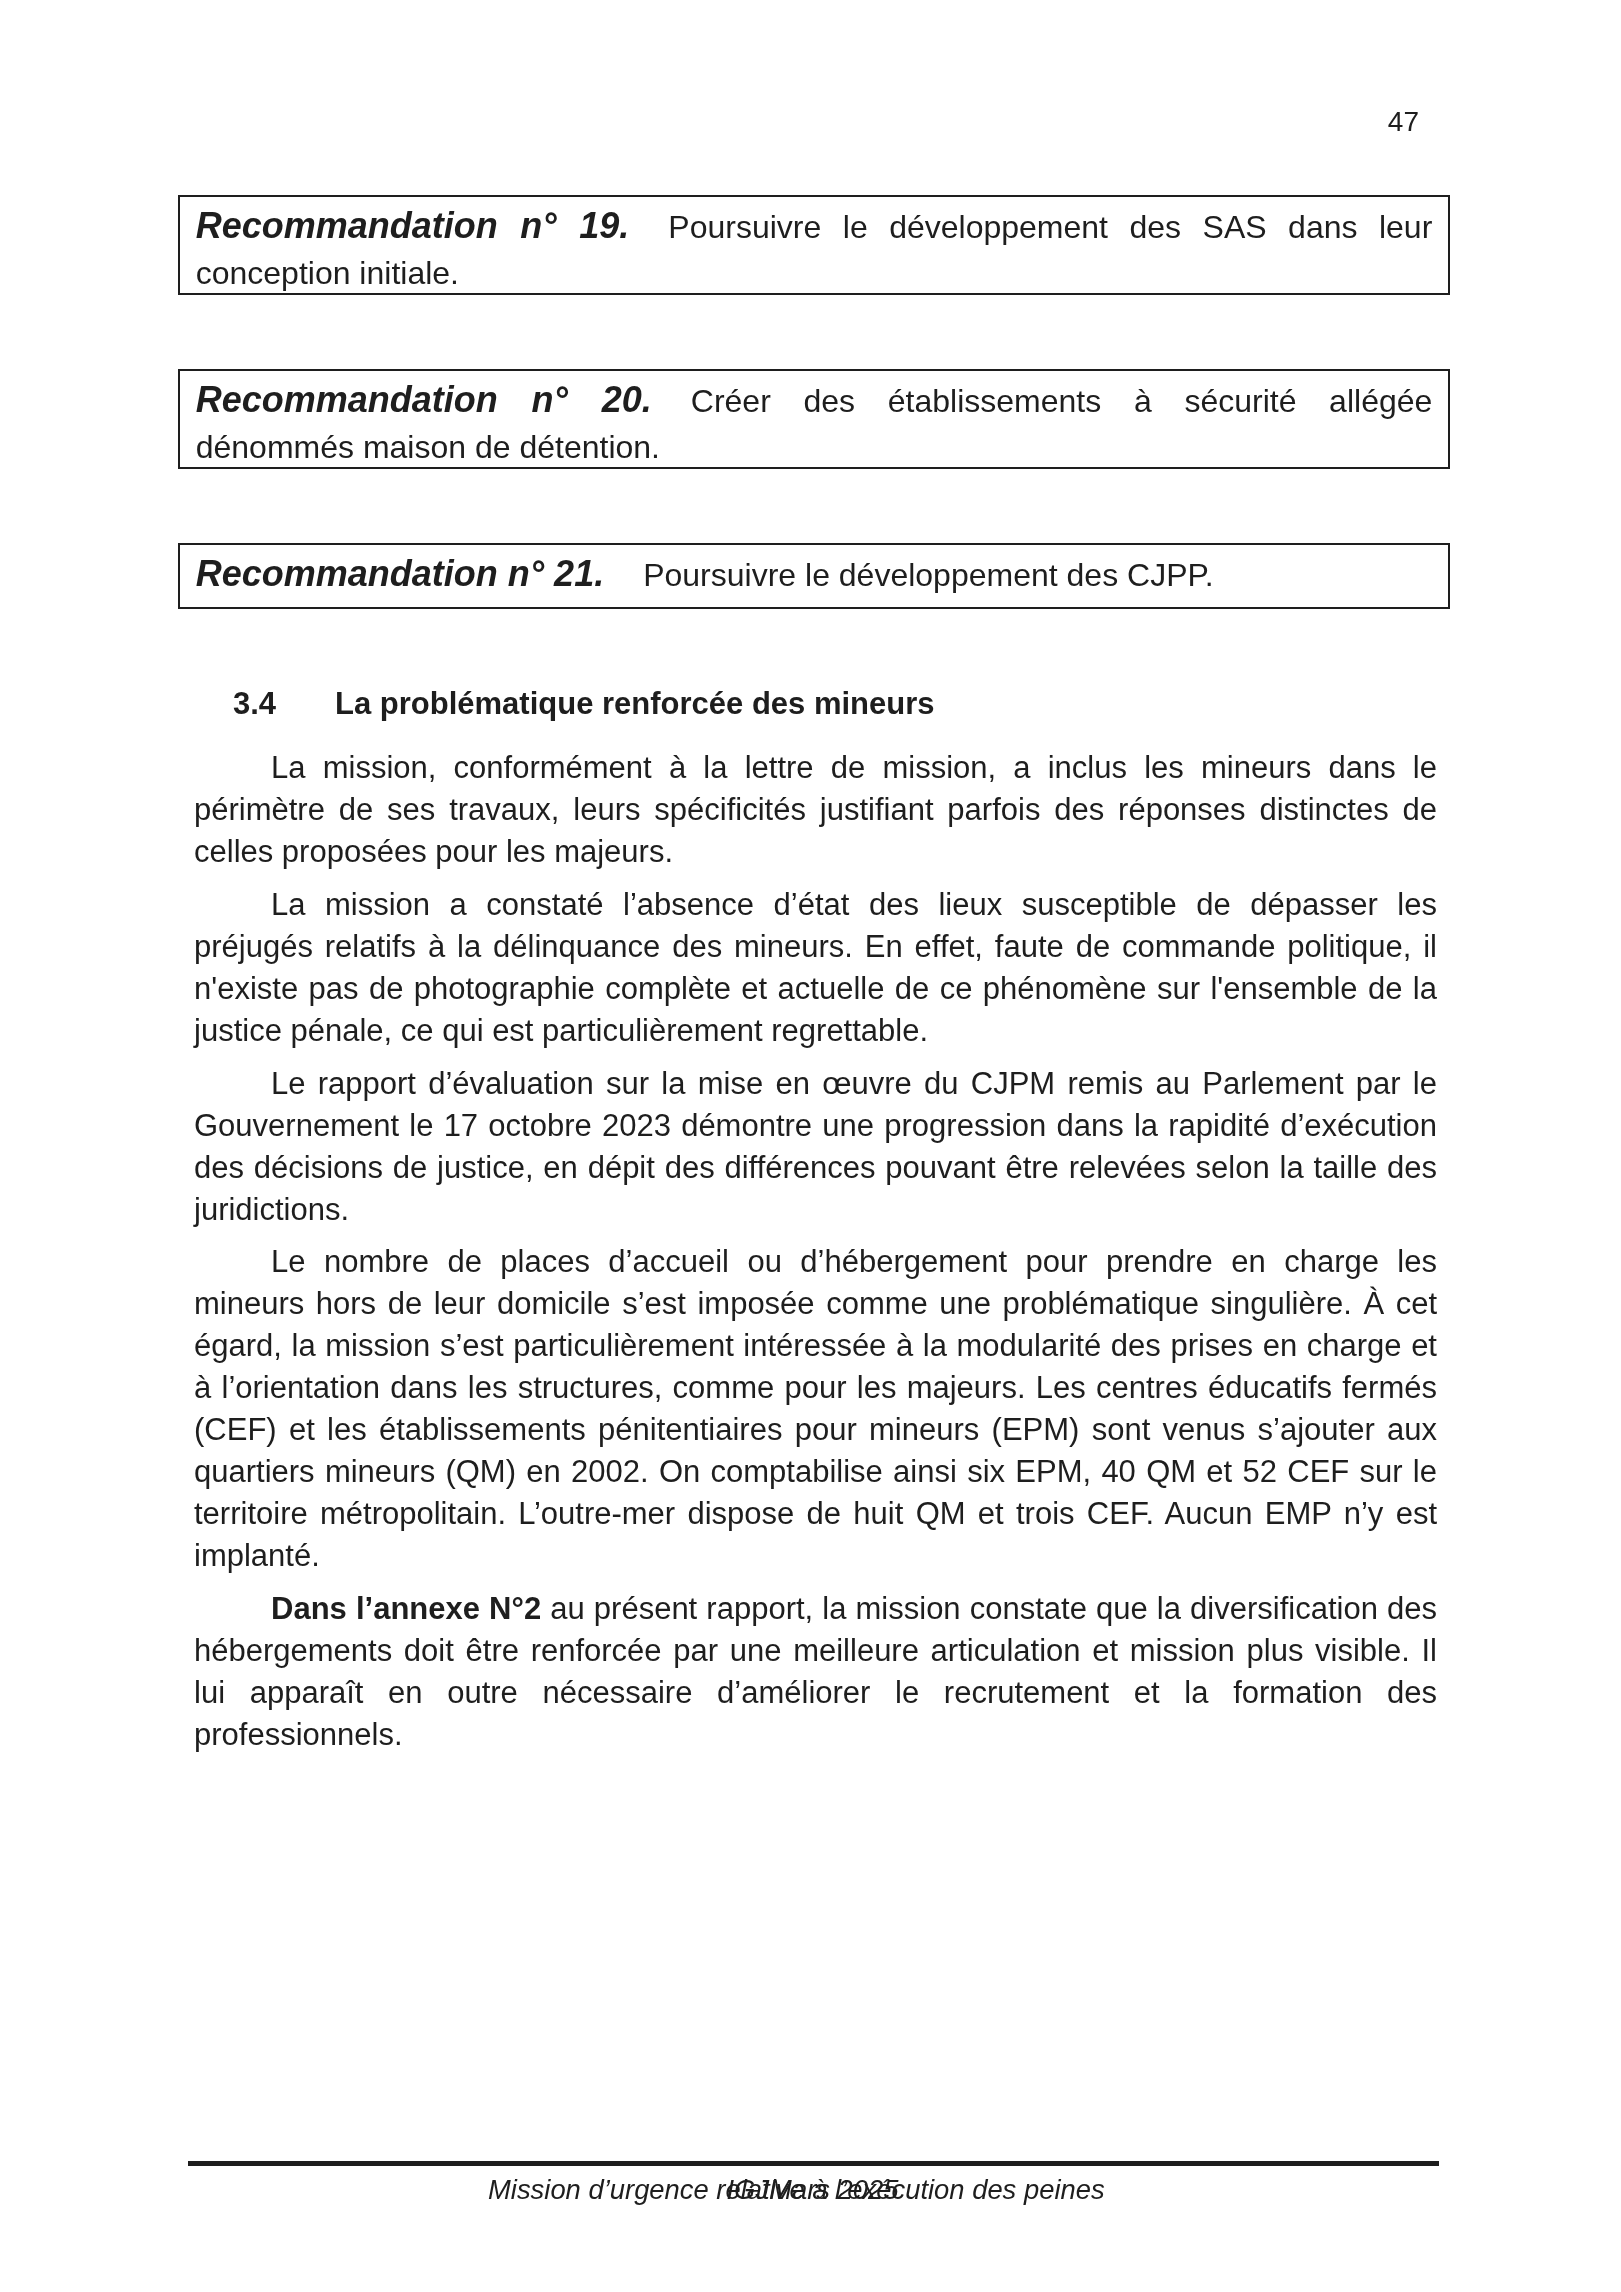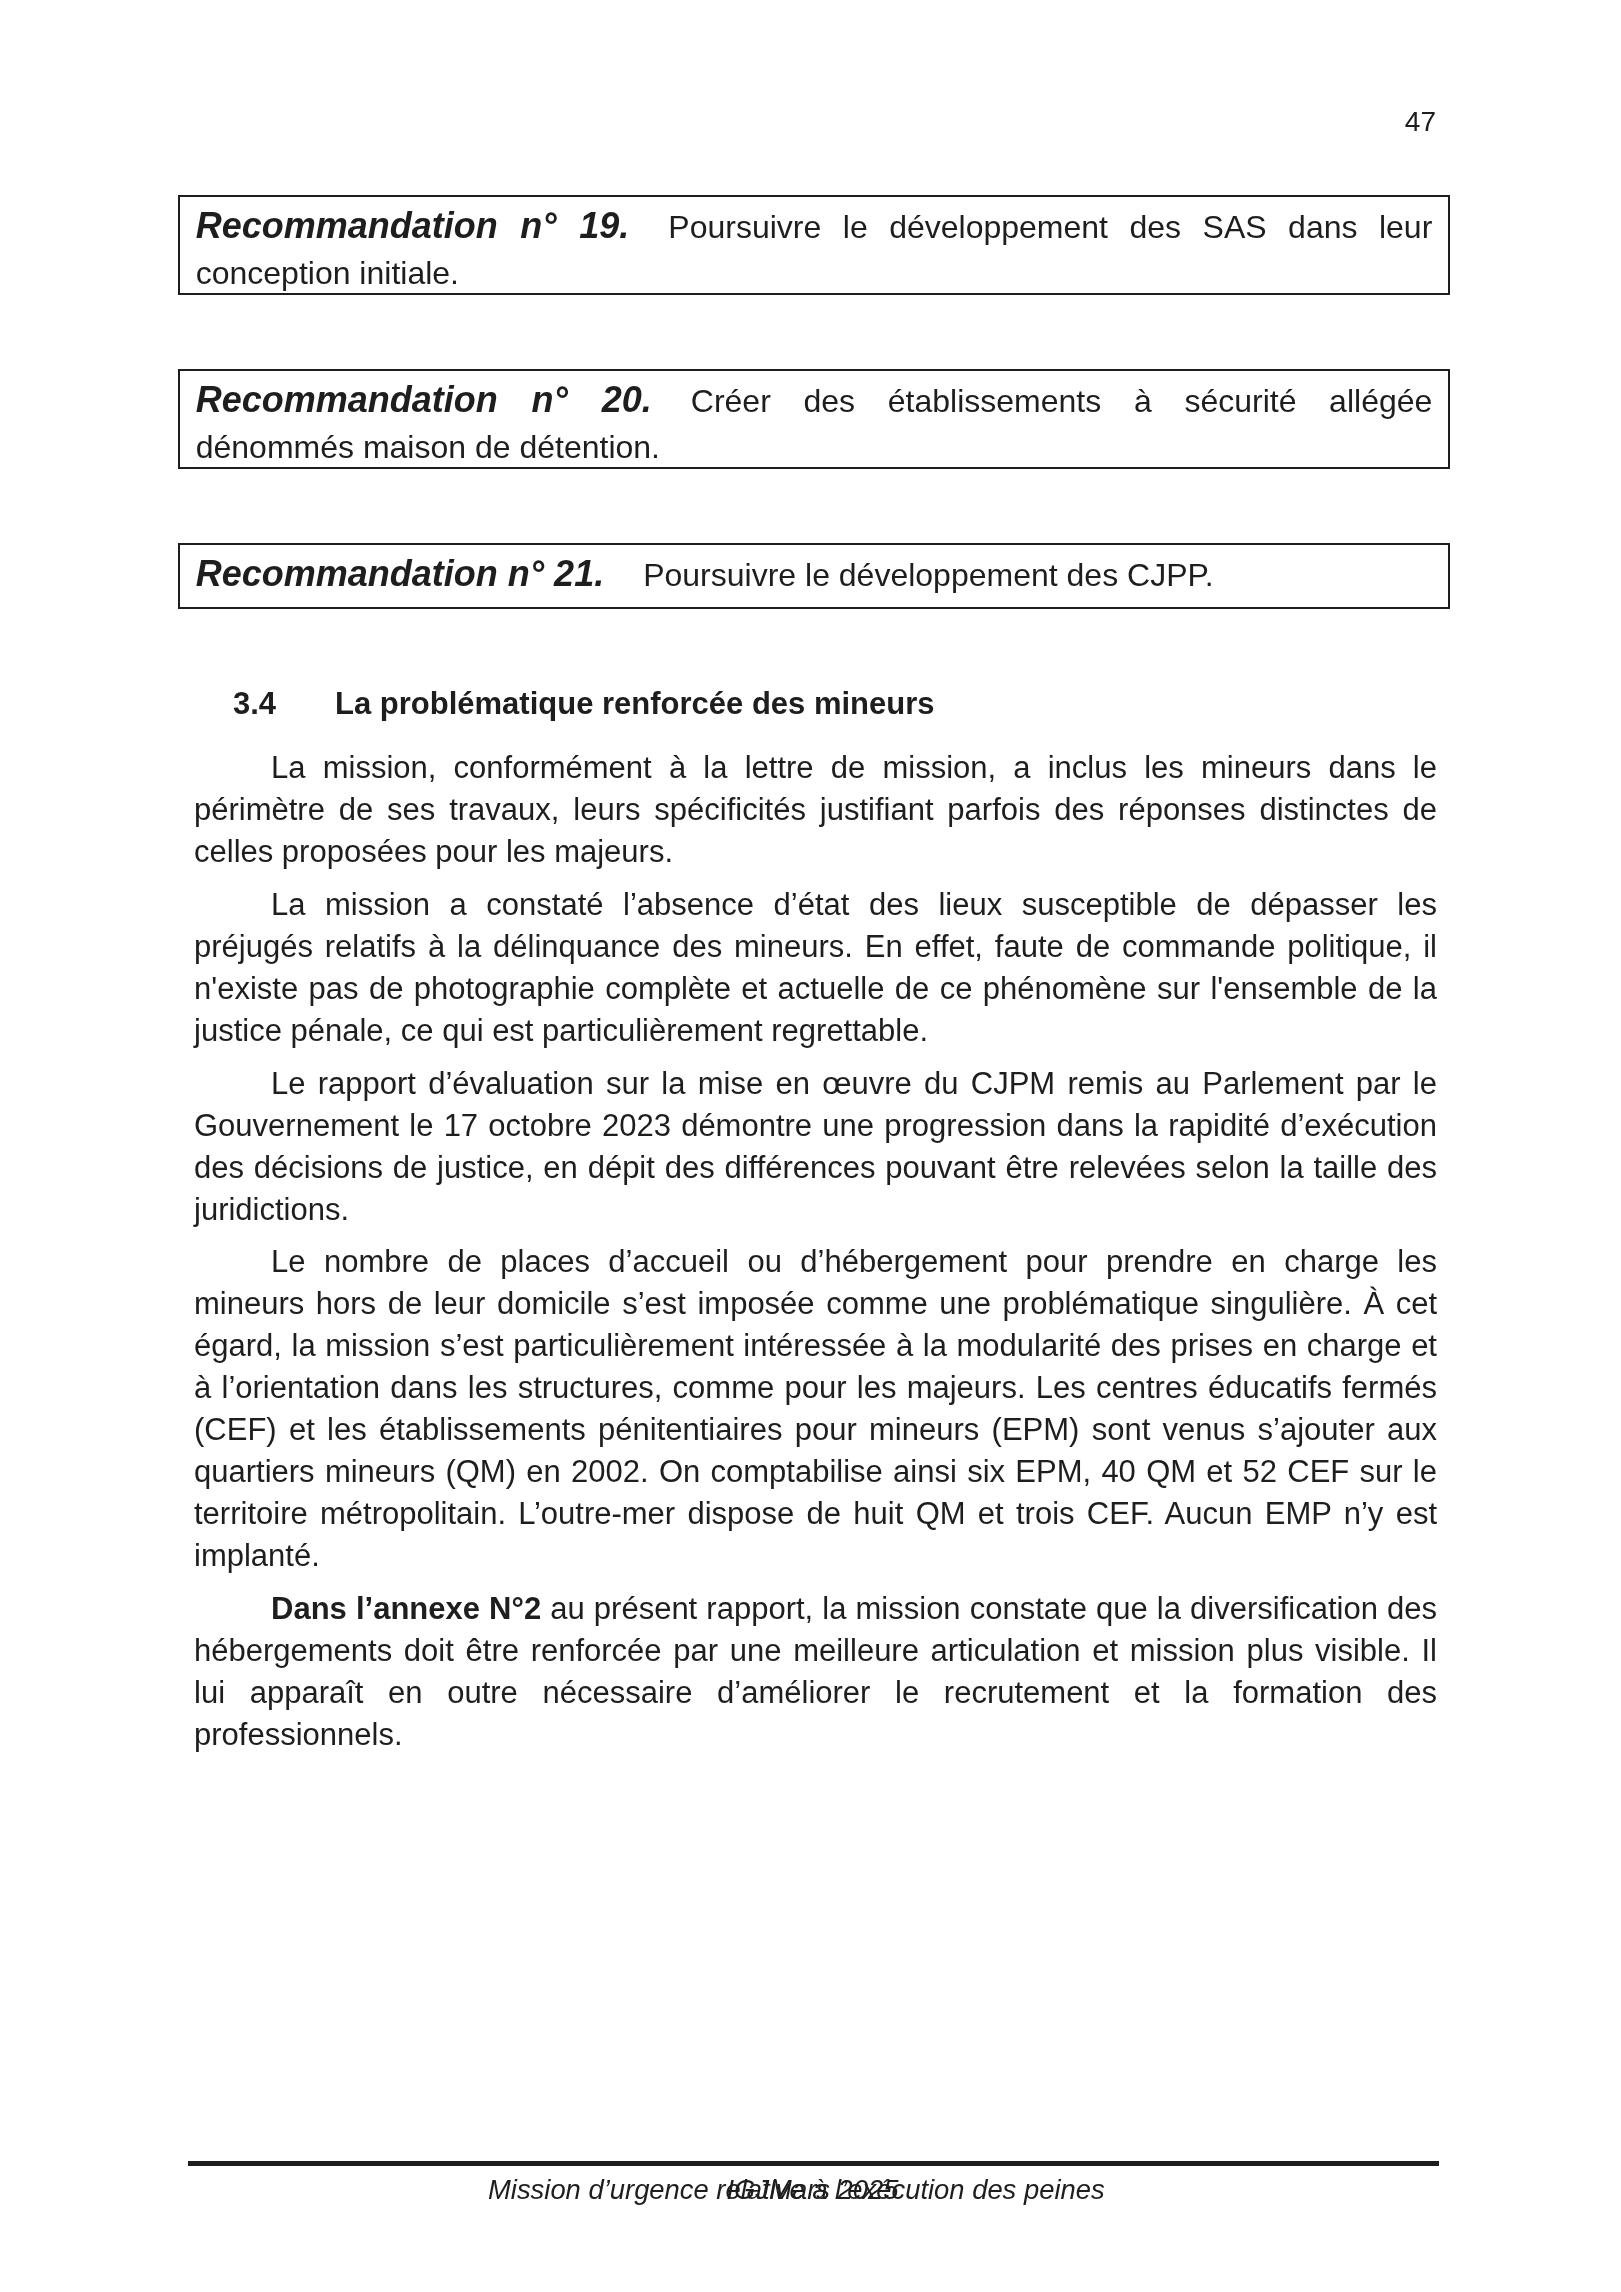--- a/index.html
+++ b/index.html
@@ -1,21 +1,21 @@
 <!DOCTYPE html>
 <html><head>
   <meta charset="utf-8">
   <style>
     html, body { margin: 0; padding: 0; background: #ffffff; }
     body {
       width: 1621px; height: 2293px; position: relative; overflow: hidden;
       font-family: "Liberation Sans", sans-serif; color: #1e1e1e;
     }
     .page-number {
-      position: absolute; top: 106px; right: 185px;
+      position: absolute; top: 106px; right: 202px;
       font-size: 28px; color: #1e1e1e;
     }
     .reco-box {
       position: absolute; left: 178px; width: 1272px;
       border: 2.9px solid #1e1e1e; box-sizing: border-box;
       padding: 5.9px 15.7px 5.9px 15.7px;
       font-size: 32px; line-height: 46px; text-align: justify;
       text-align-last: left;
     }
     .reco-box .label { font-weight: bold; font-style: italic; font-size: 36px; margin-right: 39px; }

